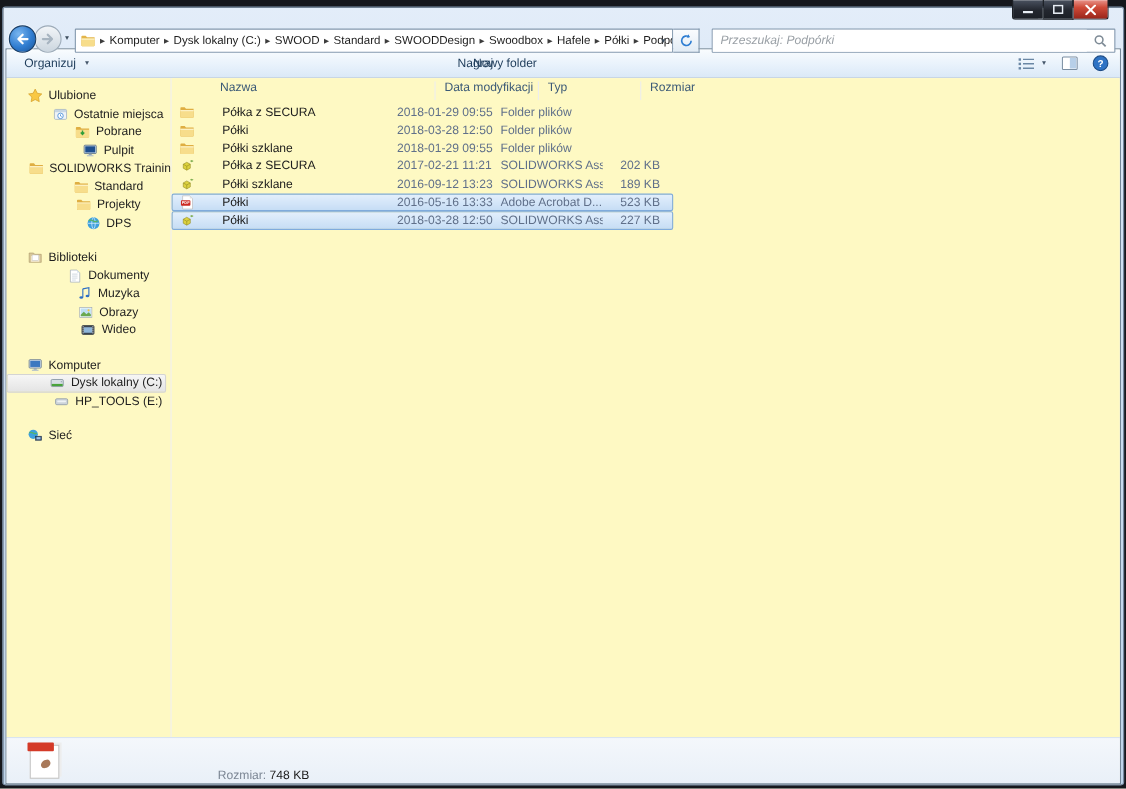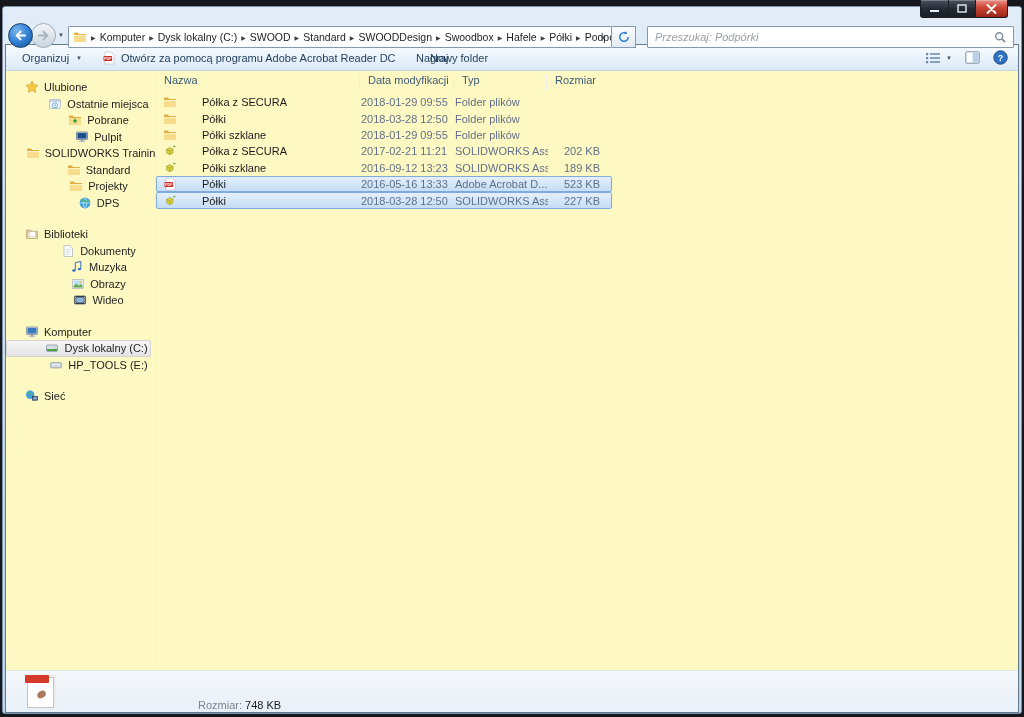--- a/index.html
+++ b/index.html
@@ -65,21 +65,21 @@
   .side-item { height:16.5px; display:flex; align-items:center; font-size:11px; color:#1e1e1e;
     white-space:nowrap; cursor:default; }
   .side-item.header { padding-left:19px; }
   .side-item.child { padding-left:36px;justify-content:center; }
   .side-item .ic { margin-right:5px; flex:0 0 auto; }
   .side-item.selected { background:linear-gradient(#f6f6f6,#e4e4e4); border:1px solid #d4d4d4;
     border-radius:2px; margin-right:4px; }
 
   
   .list { position:absolute; left:150px; right:0; top:0; bottom:0; }
-  .headers { display:flex; height:20px; padding-top:3px; }
+  .headers { display:flex; height:20px; padding-top:3px;margin-left:36px; }
   .h-cell { font-size:11px; color:#3c5a77; padding-left:8px; border-right:1px solid #ededed; }
   .c0 { width:204px; } .c1 { width:94px; } .c2 { width:93px; } .c3 { width:58px; border-right:none; }
   .rows { margin-top:3px; }
   .row { display:flex; align-items:center; width:456px; height:16.4px;
     border:1px solid transparent; border-radius:2px; }
   .row.selected { background:linear-gradient(#e3effc,#c6ddf5); border-color:#7fabdc; }
   .cell { font-size:11px; overflow:hidden; white-space:nowrap; }
   .cell-name { width:204px; display:flex; align-items:center; padding-left:6px; color:#1b1b1b;gap:20px; }
   .cell-name .ic { margin-right:5px; flex:0 0 auto; }
   .cell-date { width:94px; color:#60708a; }
@@ -195,31 +195,20 @@
         </svg>
       </span>
   </div>
 
   <div class="content">
 
     <div class="command-bar">
       <div class="cmd-item" style="left:16px;">
         <span>Organizuj</span>
           <span class="cmd-caret">▼</span>
-      </div>
-      <div class="cmd-item" style="left:96px;">
-        <span class="ic">
-            <svg width="14" height="14" viewBox="0 0 14 14">
-              <path d="M3 1h6.5L12 3.5V13H3z" fill="#fff" stroke="#b9b9b9" stroke-width=".6"></path>
-              <path d="M9.5 1L12 3.5H9.5z" fill="#e3e3e3"></path>
-              <rect x="1.5" y="5" width="8.6" height="5" rx=".8" fill="#cc2a22"></rect>
-              <text x="5.8" y="8.8" font-size="3.6" fill="#fff" text-anchor="middle" font-weight="bold" font-family="sans-serif">PDF</text>
-            </svg>
-          </span>
-        <span>Otwórz za pomocą programu Adobe Acrobat Reader DC</span>
       </div>
       <div class="cmd-item" style="left:362px;margin-left:48px;">
         <span>Nagraj</span>
       </div>
       <div class="cmd-item" style="left:424px;">
         <span>Nowy folder</span>
       </div>
       <div class="cmd-right">
         <span style="display:inline-flex;align-items:center;gap:3px;">
           <span class="ic">

